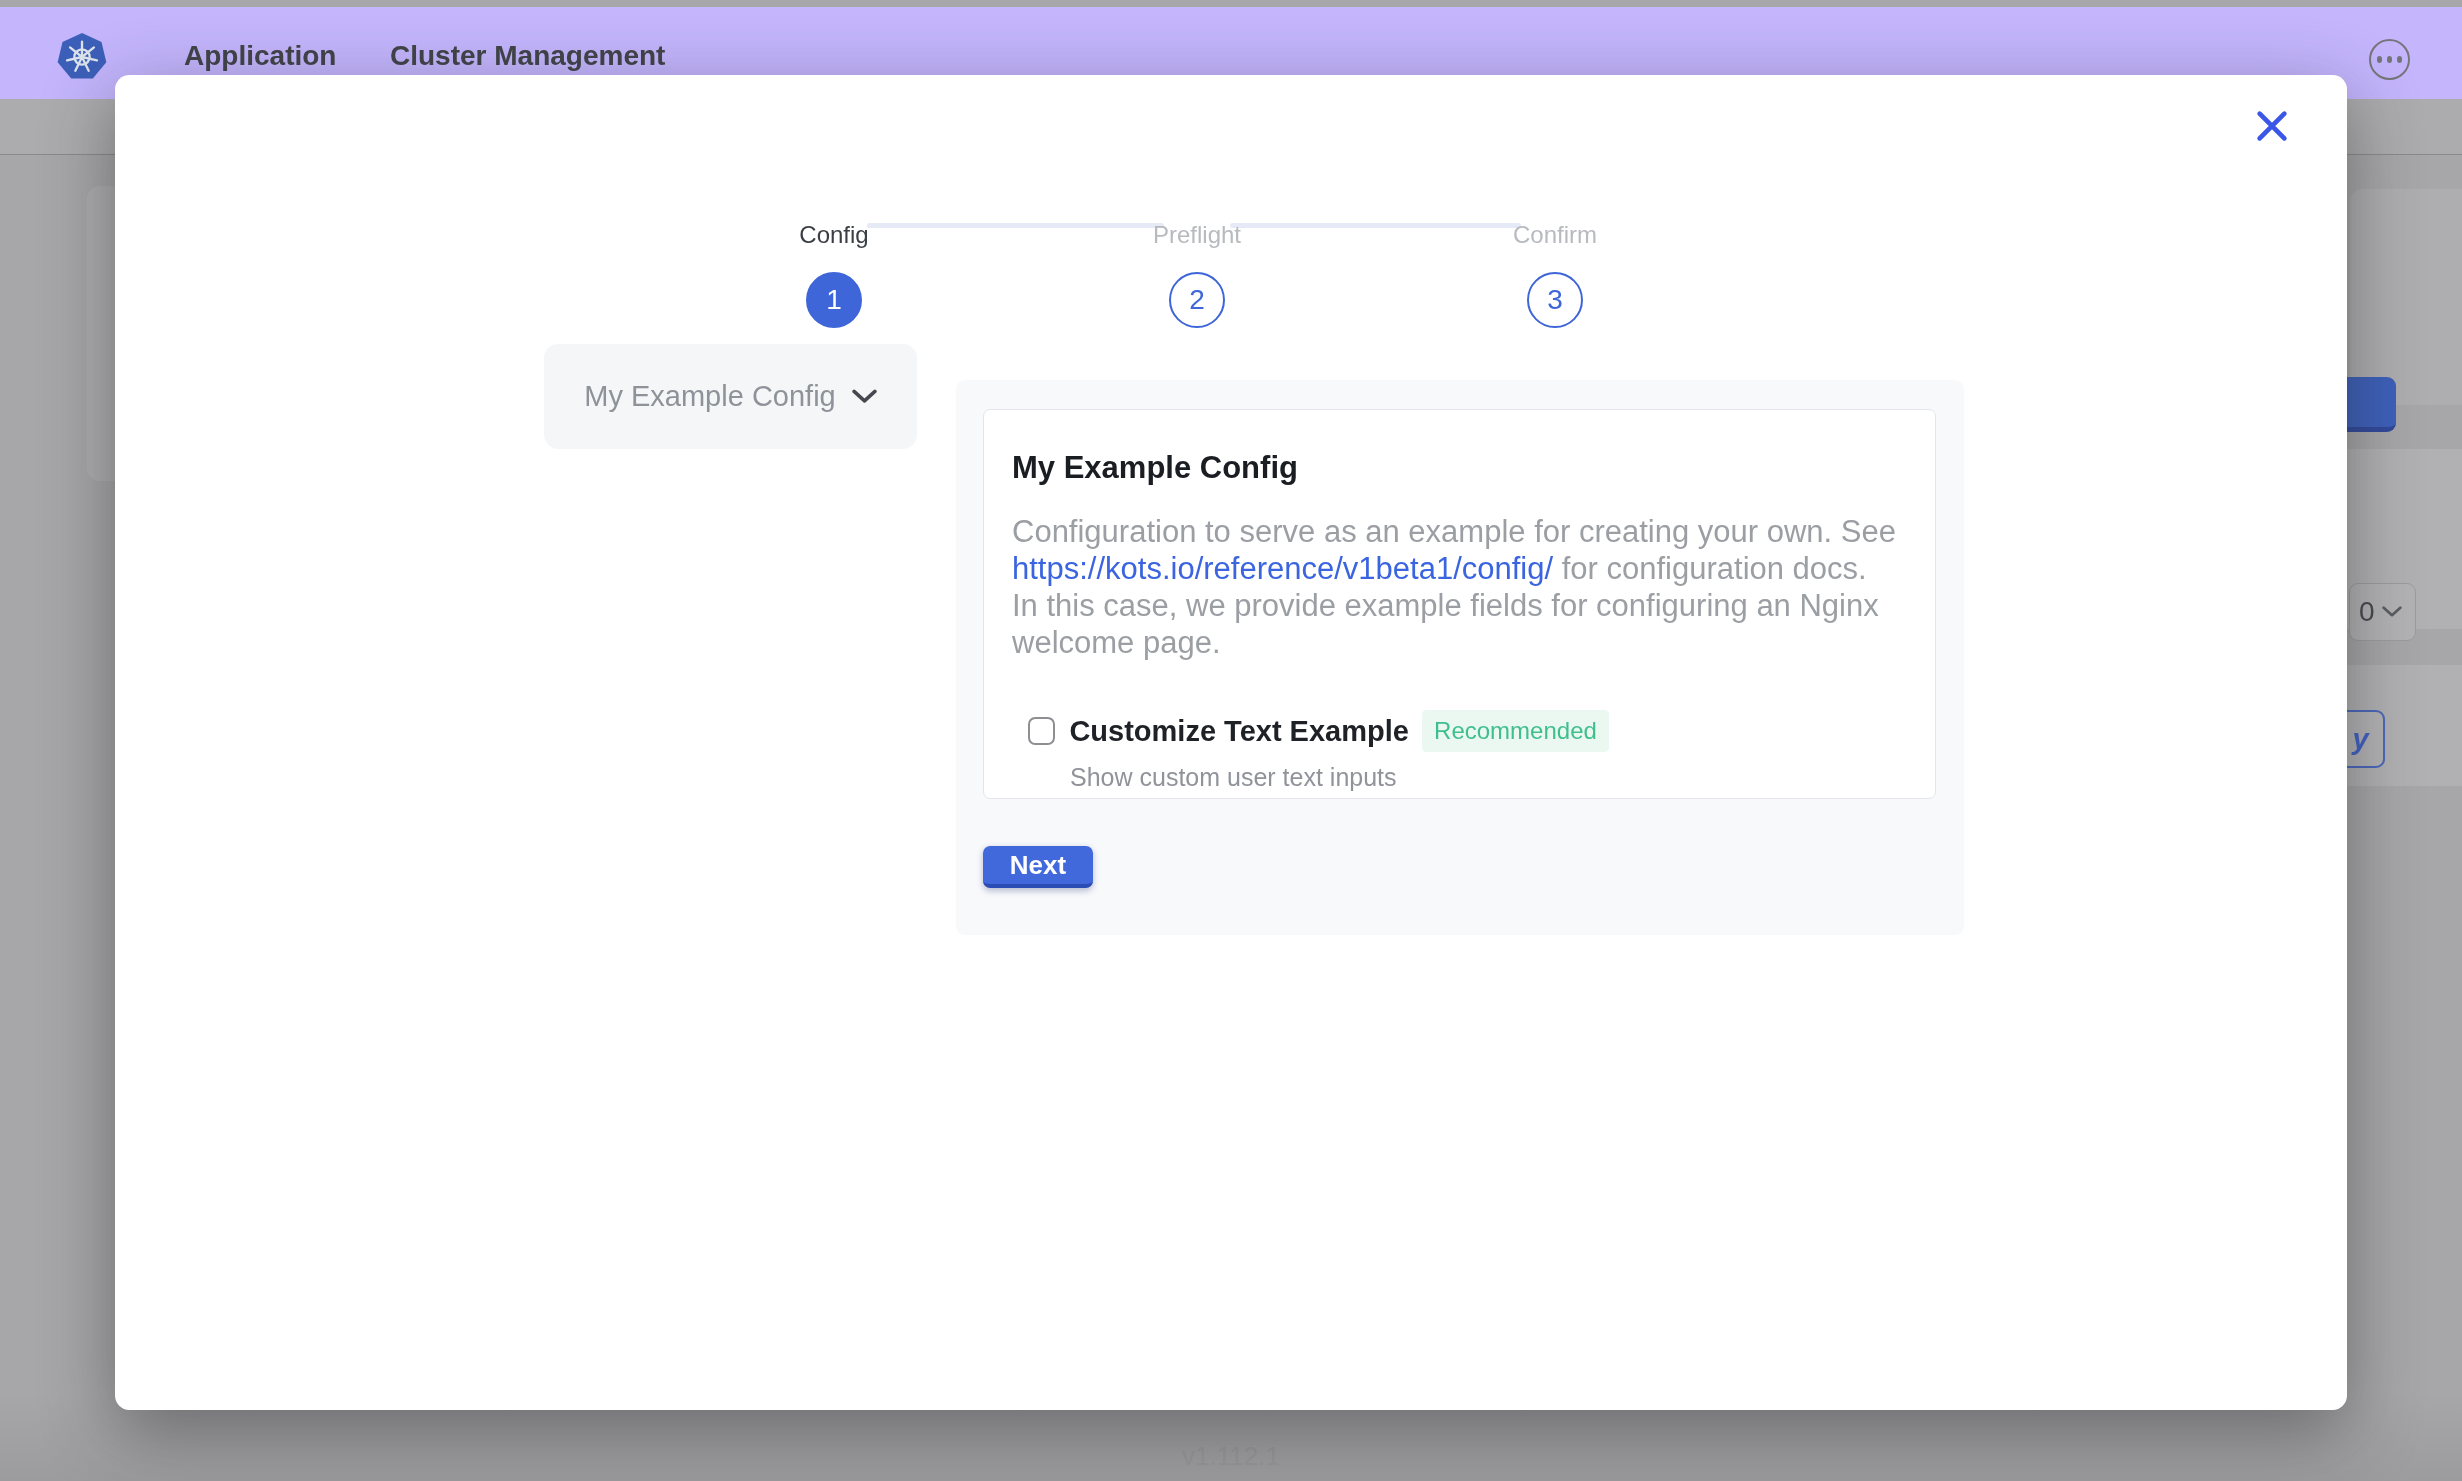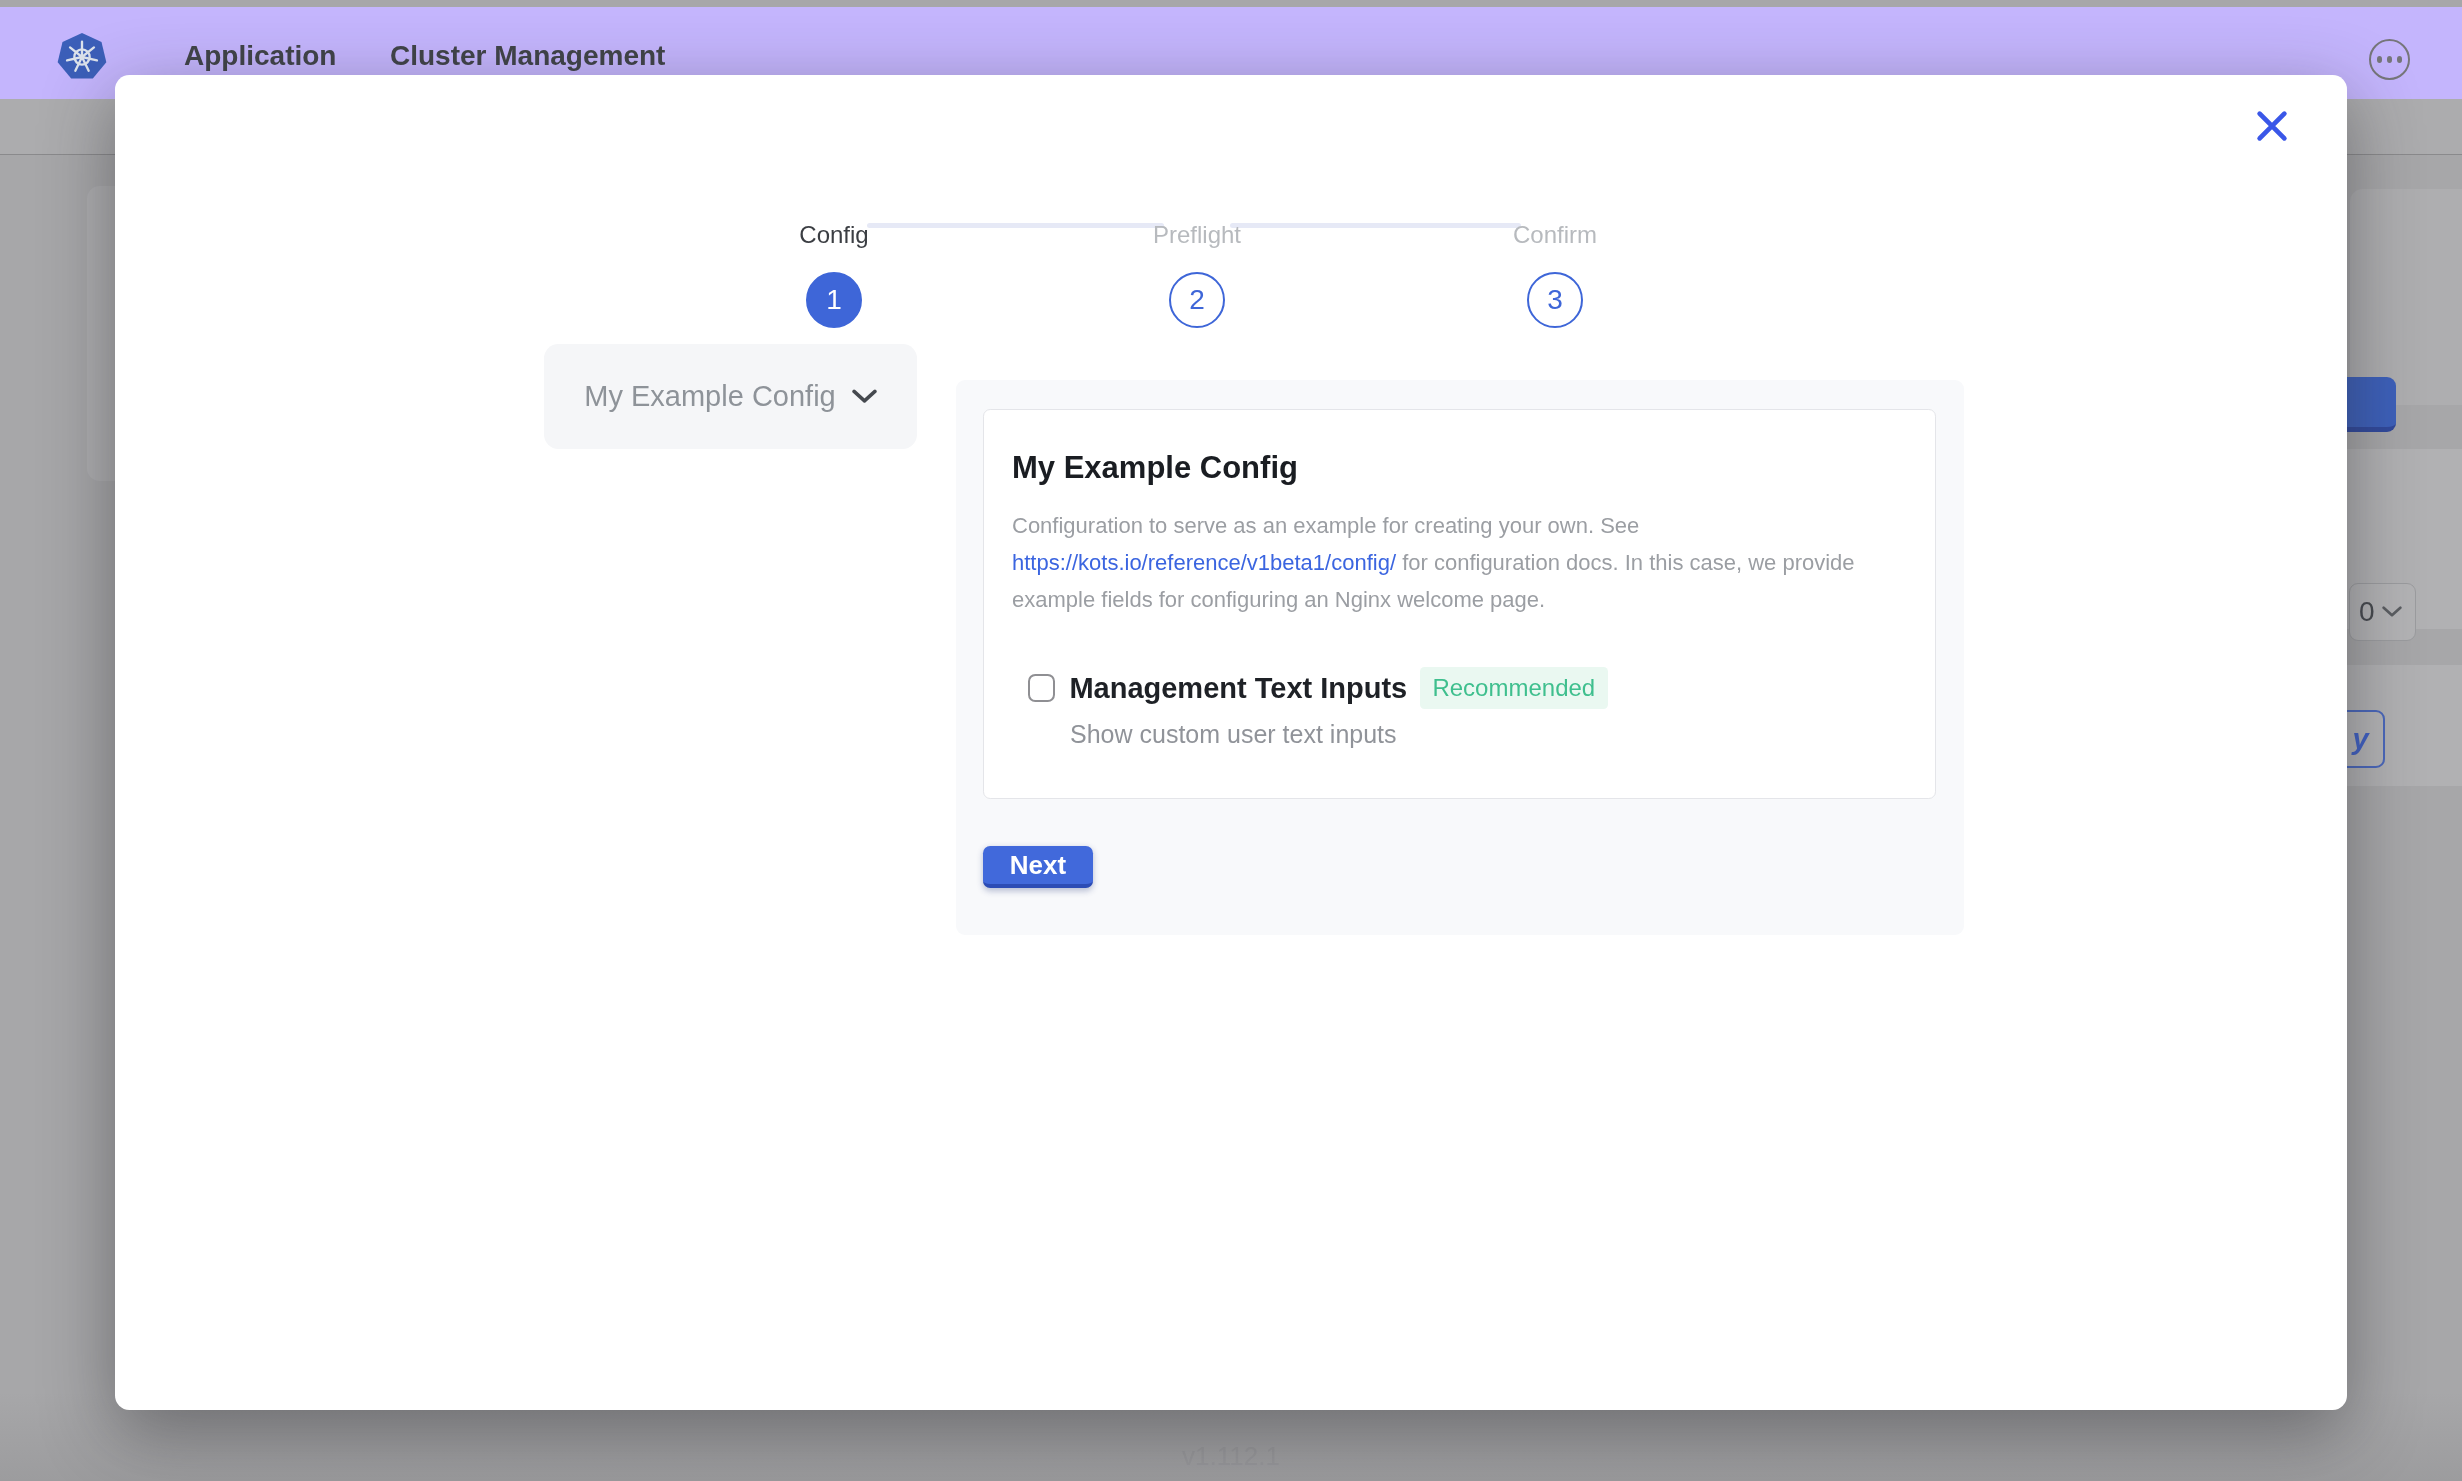--- a/index.html
+++ b/index.html
@@ -95,21 +95,21 @@
   .panel {
     position:absolute; left:841px; top:305px; width:1008px; height:555px;
     background:#f8f9fb; border-radius:9px;
   }
   .card {
     position:absolute; left:27px; top:29px; width:953px; height:390px;
     background:#ffffff; border:0.9px solid #e4e5e9; border-radius:7.2px;
     padding:40px 36px 0 28px;
   }
   .card-title { margin:0; font-size:31px; font-weight:700; color:#1a1d22; }
-  .card-desc { margin:21px 0 0 0; font-size:22px; line-height:37px; color:#9b9ea3; }
+  .card-desc { margin:27px 0 0 0; font-size:31px; line-height:37px; color:#9b9ea3; }
   .card-desc a { color:#3b65e0; text-decoration:none; }
   .field-row { margin:49px 0 0 16px; display:flex; align-items:center; }
   .checkbox {
     width:27px; height:28px; border:2.7px solid #8f8f93; border-radius:7.2px;
     background:#fff; flex:none; cursor:pointer;
   }
   .field-label { margin-left:14.4px; font-size:29px; font-weight:700; color:#1e2126; }
   .badge {
     margin-left:12.6px; font-size:24px; color:#3fbf8e; background:#eaf8f1;
     border-radius:4.5px; padding:7.2px 12.6px;
@@ -205,21 +205,21 @@
       <polyline points="2,2 12,11 22,2" fill="none" stroke="#45494f" stroke-width="3.4" stroke-linecap="round" stroke-linejoin="round"></polyline>
     </svg>
   </div>
 
   <div class="panel">
     <div class="card">
       <h2 class="card-title">My Example Config</h2>
       <p class="card-desc"><span>Configuration to serve as an example for creating your own. See </span><a href="#">https://kots.io/reference/v1beta1/config/</a><span> for configuration docs. In this case, we provide example fields for configuring an Nginx welcome page.</span></p>
       <div class="field-row">
         <div class="checkbox"></div>
-        <span class="field-label">Management Text Inputs</span>
+        <span class="field-label">Customize Text Example</span>
         <span class="badge">Recommended</span>
       </div>
       <div class="field-help">Show custom user text inputs</div>
     </div>
     <button class="next-btn">Next</button>
   </div>
 
 </div>
 
 

